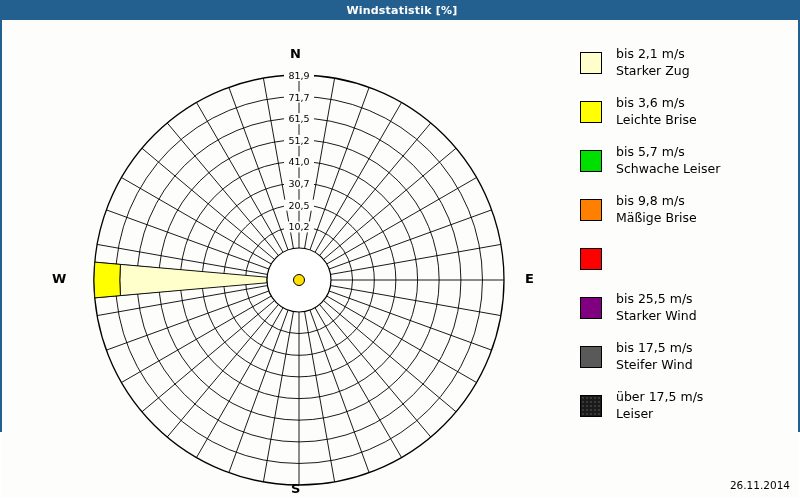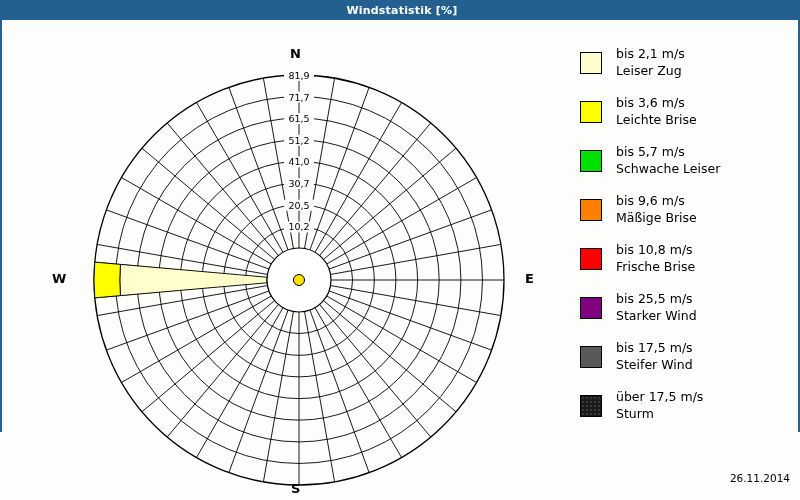--- a/index.html
+++ b/index.html
@@ -73,21 +73,21 @@
   }
   .legend-text {
     margin-left: 14px;
     font-size: 12.5px;
     line-height: 17px;
     color: #000000;
   }
   .legend-text div { white-space: nowrap; }
   #datestamp {
     position: absolute;
-    right: 8px; bottom: 14px;
+    right: 8px; bottom: 7px;
     font-size: 10.5px;
     color: #000000;
   }
   .rlabel {
     font-size: 9.5px;
     fill: #000000;
     font-family: "DejaVu Sans", sans-serif;
     text-anchor: middle;
   }
 </style>
@@ -183,69 +183,65 @@
     <span class="dir-label" id="label-n">N</span>
     <span class="dir-label" id="label-e">E</span>
     <span class="dir-label" id="label-s">S</span>
     <span class="dir-label" id="label-w">W</span>
 
     <div id="legend">
         <div class="legend-row">
           <div class="swatch" style="background: rgb(255, 255, 204);"></div>
           <div class="legend-text">
             <div>bis 2,1 m/s</div>
-            <div>Leiser Zug</div>
+            <div>Starker Zug</div>
           </div>
         </div>
         <div class="legend-row">
           <div class="swatch" style="background: rgb(255, 255, 0);"></div>
           <div class="legend-text">
             <div>bis 3,6 m/s</div>
             <div>Leichte Brise</div>
           </div>
         </div>
         <div class="legend-row">
           <div class="swatch" style="background: rgb(0, 224, 0);"></div>
           <div class="legend-text">
             <div>bis 5,7 m/s</div>
             <div>Schwache Leiser</div>
           </div>
         </div>
         <div class="legend-row">
           <div class="swatch" style="background: rgb(255, 128, 0);"></div>
           <div class="legend-text">
-            <div>bis 9,6 m/s</div>
+            <div>bis 9,8 m/s</div>
             <div>Mäßige Brise</div>
           </div>
         </div>
         <div class="legend-row">
           <div class="swatch" style="background: rgb(255, 0, 0);"></div>
-          <div class="legend-text">
-            <div>bis 10,8 m/s</div>
-            <div>Frische Brise</div>
-          </div>
         </div>
         <div class="legend-row">
           <div class="swatch" style="background: rgb(128, 0, 128);"></div>
           <div class="legend-text">
             <div>bis 25,5 m/s</div>
             <div>Starker Wind</div>
           </div>
         </div>
         <div class="legend-row">
           <div class="swatch" style="background: rgb(89, 89, 89);"></div>
           <div class="legend-text">
             <div>bis 17,5 m/s</div>
             <div>Steifer Wind</div>
           </div>
         </div>
         <div class="legend-row">
           <div class="swatch" style="background: radial-gradient(rgb(58, 58, 58) 0.8px, transparent 0.9px) 0% 0% / 4px 4px rgb(26, 26, 26);"></div>
           <div class="legend-text">
             <div>über 17,5 m/s</div>
-            <div>Sturm</div>
+            <div>Leiser</div>
           </div>
         </div>
       </div>
 
     <div id="datestamp">26.11.2014</div>
   </div>
 </div>
 
 </body></html>

